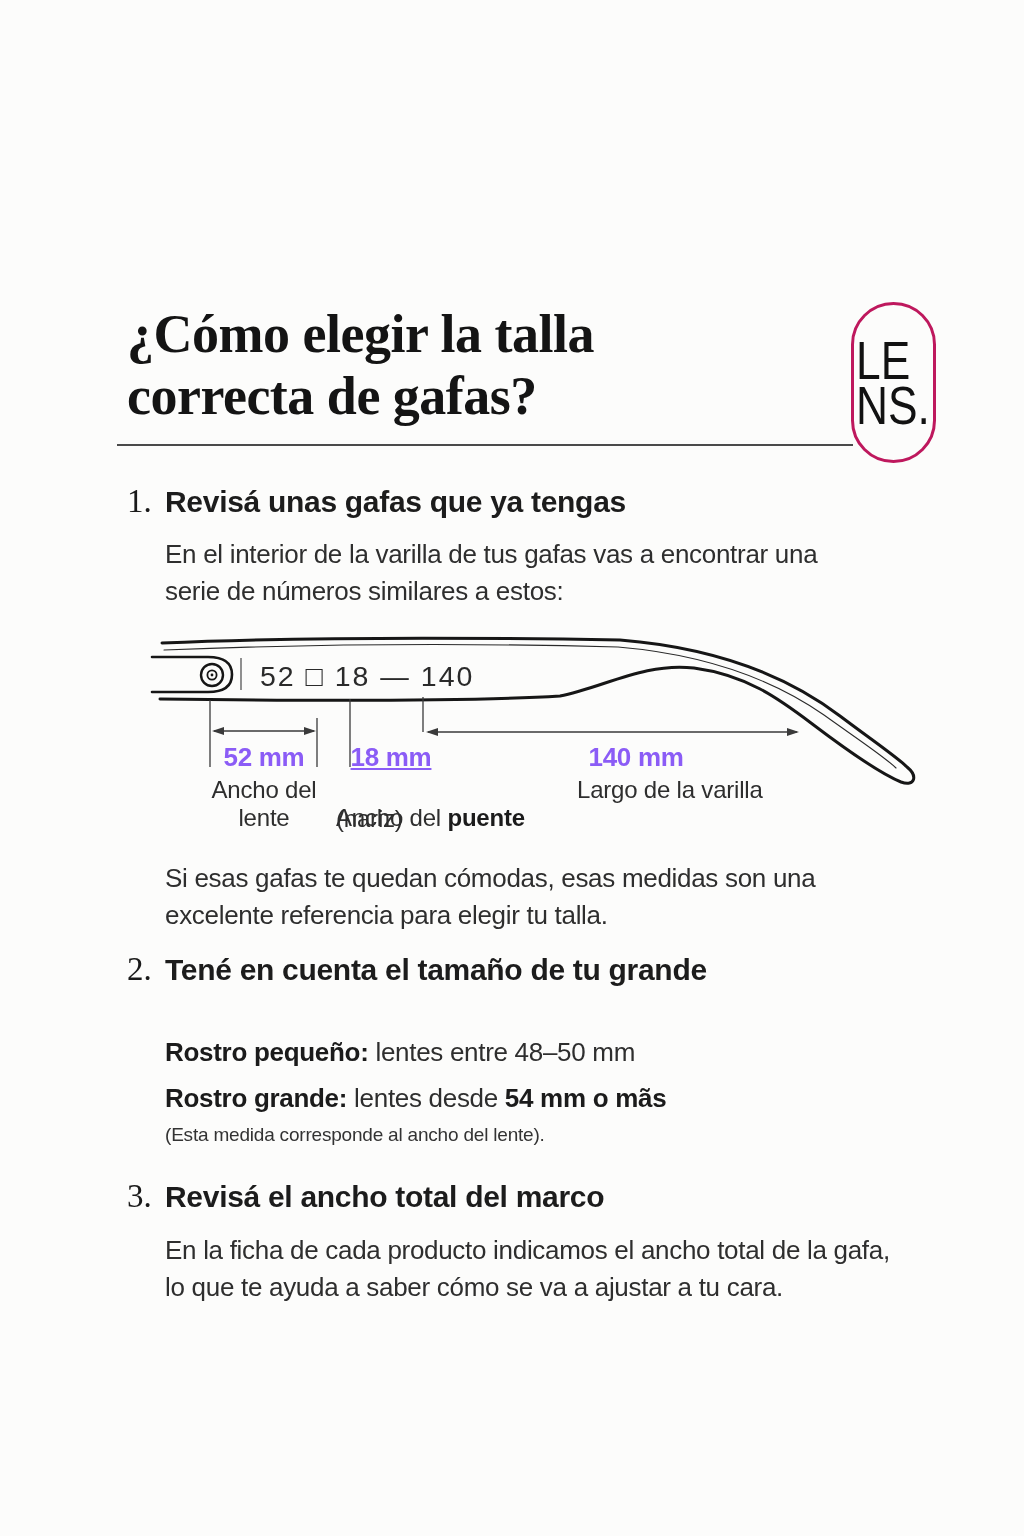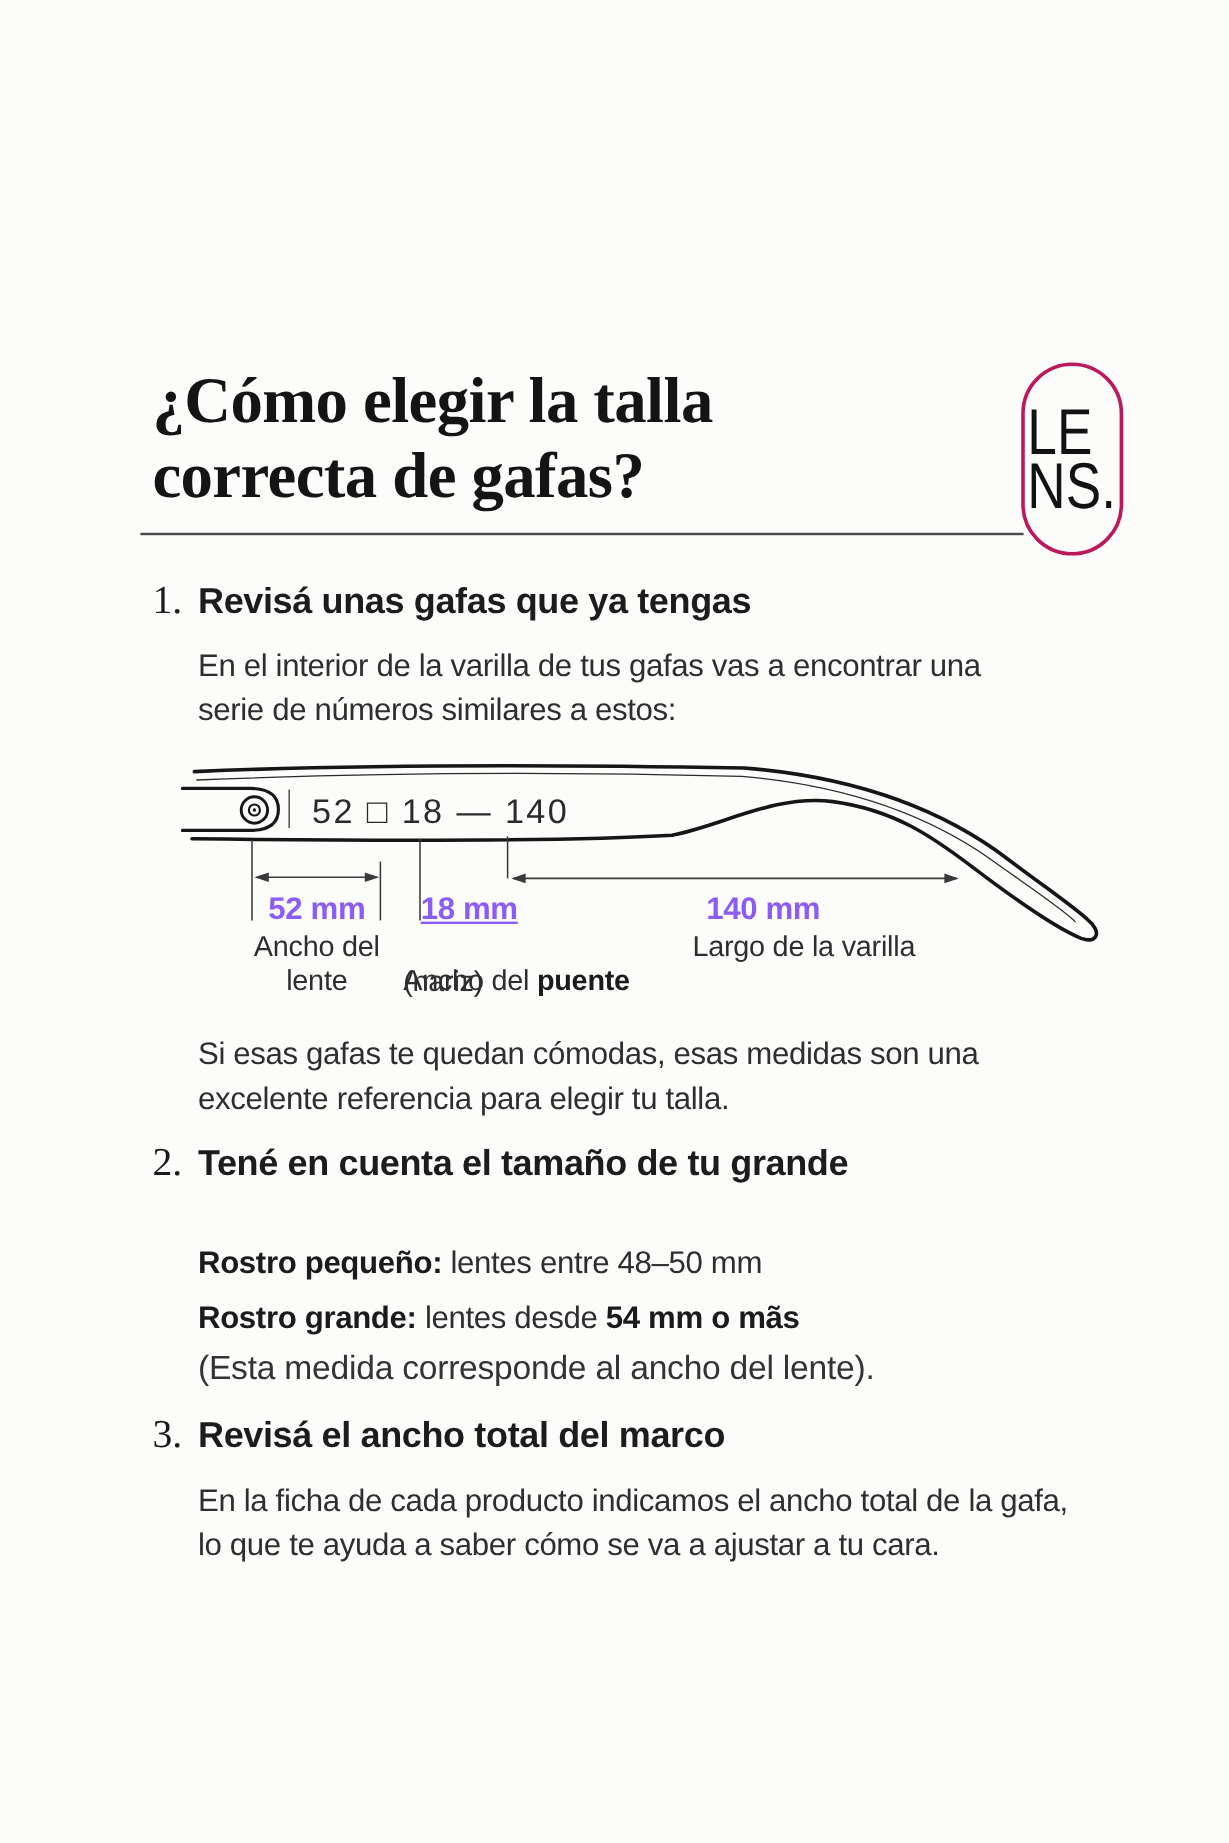--- a/index.html
+++ b/index.html
@@ -53,21 +53,21 @@
     white-space:nowrap;
   }
   .face-row{
     position:absolute;left:165px;
     font-size:26px;line-height:37px;letter-spacing:-0.3px;color:#2e2e2e;
     white-space:nowrap;
   }
   .face-row b{color:#1b1b1b;font-weight:700;}
   .note{
     position:absolute;left:165px;
-    font-size:28px;letter-spacing:-0.2px;color:#333;
+    font-size:19px;letter-spacing:-0.2px;color:#333;
     white-space:nowrap;
   }
 
   
   .diagram{position:absolute;left:150px;top:615px;width:810px;height:250px;}
   .diagram svg{position:absolute;left:0;top:0;}
   .dim-value{
     position:absolute;top:127px;transform:translateX(-50%);
     font-size:26px;font-weight:700;color:#8b5cf6;letter-spacing:-0.3px;
     white-space:nowrap;

